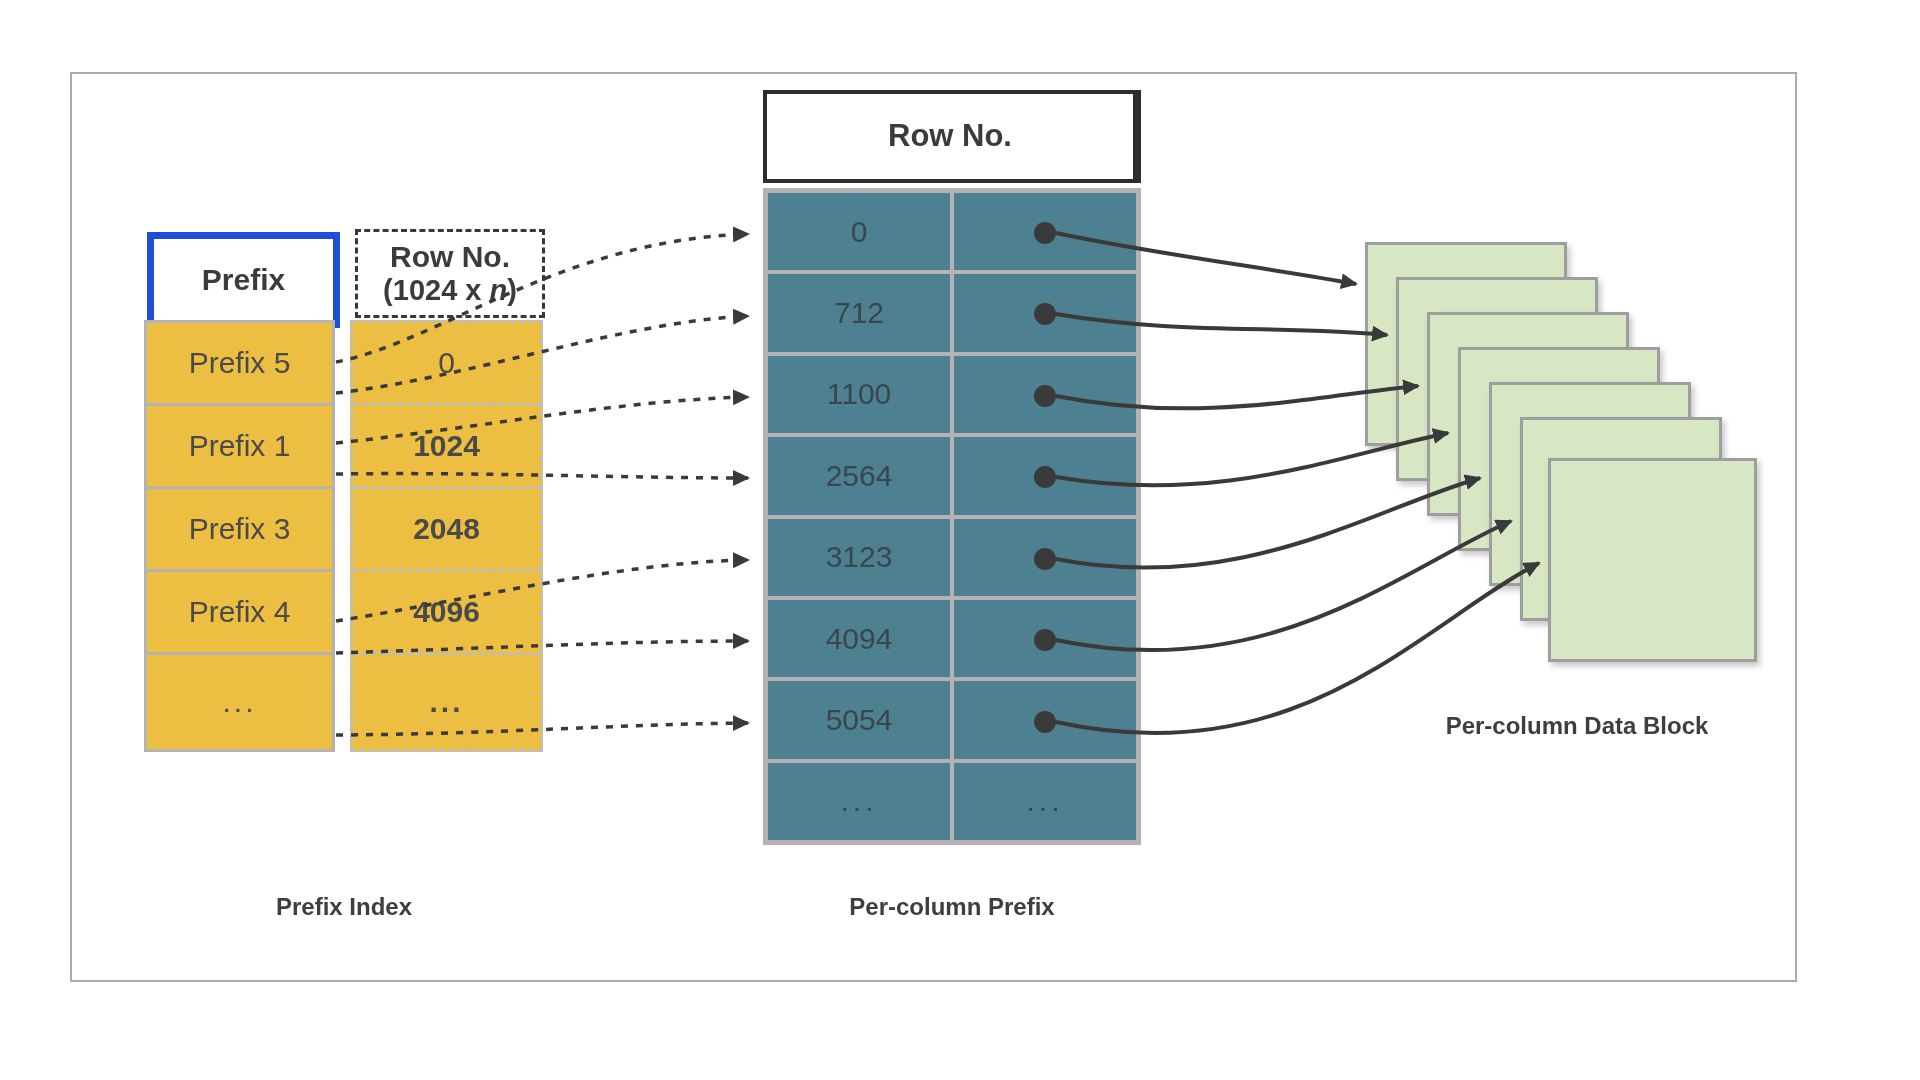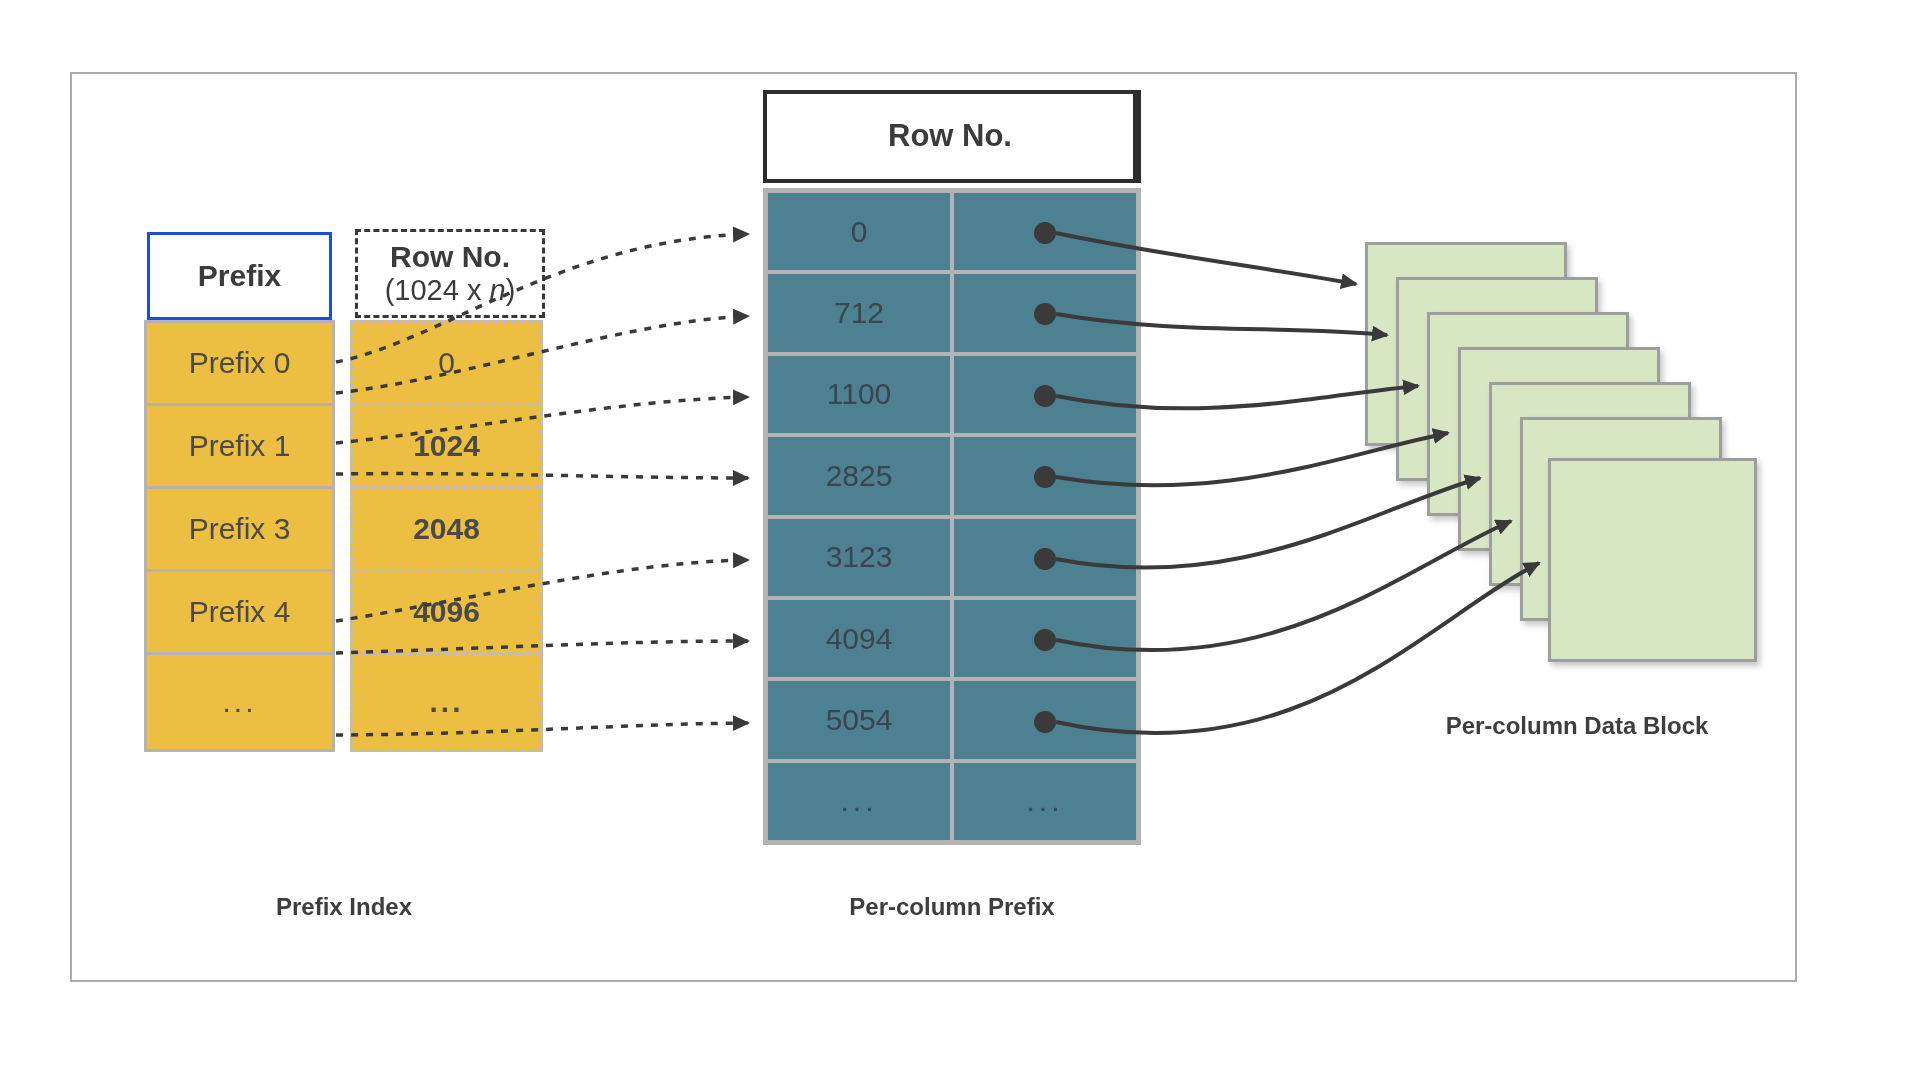--- a/index.html
+++ b/index.html
@@ -5,23 +5,23 @@
   html,body{margin:0;padding:0;background:#fff;}
   .canvas{
     position:relative;width:1920px;height:1080px;background:#fff;overflow:hidden;
     font-family:"Liberation Sans", sans-serif;color:#414141;
   }
   .outer-box{position:absolute;left:70px;top:72px;width:1723px;height:906px;
     border:2px solid #ababab;background:#fff;}
   
   .hdr{position:absolute;background:#fff;display:flex;flex-direction:column;
     align-items:center;justify-content:center;font-weight:bold;font-size:30px;color:#3b3b3b;}
-  .prefix-hdr{left:147px;top:232px;width:179px;height:82px;border:3px solid #1d4ed8;align-items:center;}
+  .prefix-hdr{left:147px;top:232px;width:179px;height:82px;border:7px solid #1d4ed8;align-items:center;}
   .rowno-hdr{left:355px;top:229px;width:184px;height:83px;border:3px dashed #383838;line-height:1.15;}
-  .rowno-hdr .l2{font-weight:normal;font-size:29px;text-align:center;}
+  .rowno-hdr .l2{font-weight:bold;font-size:29px;text-align:center;}
   .tbl-hdr{position:absolute;left:763px;top:90px;width:370px;height:85px;
     border:4px solid #2d2d2d;background:#fff;display:flex;}
   .tbl-hdr .cell{flex:1;display:flex;flex-direction:column;align-items:center;justify-content:center;
     font-weight:bold;font-size:31px;color:#3b3b3b;line-height:1.1;}
   .tbl-hdr .cell:first-child{border-right:4px solid #2d2d2d;}
   
   .ycol{position:absolute;top:320px;background:var(--prefix_fill);}
   .ycol .yrow{height:83px;display:flex;align-items:center;justify-content:center;
     font-size:30px;color:#4a4a4a;}
   .ycol .yrow.last{height:97px;letter-spacing:3px;}
@@ -60,21 +60,21 @@
 
   <div class="hdr prefix-hdr">
     <span>Prefix</span>
   </div>
   <div class="hdr rowno-hdr">
     <span class="l1">Row No.</span>
     <span class="l2"><span>(1024 x </span><i>n</i><span>)</span></span>
   </div>
 
   <div class="ycol pcol">
-    <div class="yrow">Prefix 0</div>
+    <div class="yrow">Prefix 5</div>
     <div class="yrow">Prefix 1</div>
     <div class="yrow">Prefix 3</div>
     <div class="yrow">Prefix 4</div>
     <div class="yrow last">...</div>
   </div>
 
   <div class="ycol vcol">
     <div class="yrow">0</div>
     <div class="yrow">1024</div>
     <div class="yrow">2048</div>
@@ -90,21 +90,21 @@
     </div>
   </div>
 
   <div class="ttable">
     <div class="tcell">0</div>
     <div class="tcell"></div>
     <div class="tcell">712</div>
     <div class="tcell"></div>
     <div class="tcell">1100</div>
     <div class="tcell"></div>
-    <div class="tcell">2825</div>
+    <div class="tcell">2564</div>
     <div class="tcell"></div>
     <div class="tcell">3123</div>
     <div class="tcell"></div>
     <div class="tcell">4094</div>
     <div class="tcell"></div>
     <div class="tcell">5054</div>
     <div class="tcell"></div>
     <div class="tcell dots">...</div>
     <div class="tcell dots">...</div>
   </div>

